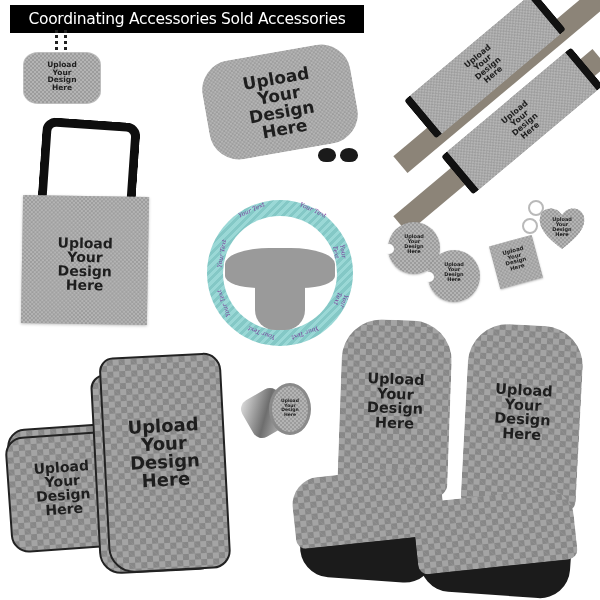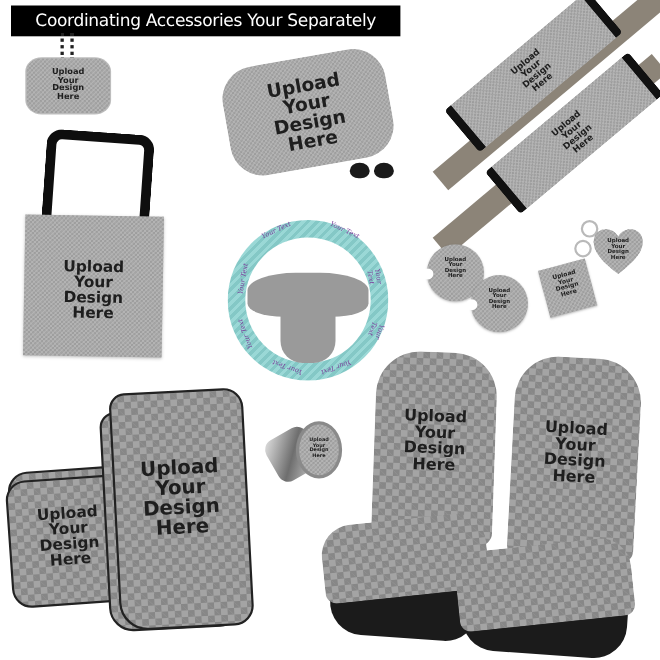--- a/index.html
+++ b/index.html
@@ -171,21 +171,21 @@
     .seat-bottom {
       position: absolute; border-radius: 28px 28px 10px 10px;
     }
     .seat-base {
       position: absolute; background: #1b1b1b; border-radius: 0 0 30px 30px;
     }
   </style>
 </head>
 <body>
 
-<div class="banner">Coordinating Accessories Your Separately</div>
+<div class="banner">Coordinating Accessories Sold Accessories</div>
 
 <div class="ornament-chain"></div>
 <div class="ornament checker-fine">
   <div class="upload-text">Upload
 Your
 Design
 Here</div>
 </div>
 
 <div class="sunshade checker-fine">

